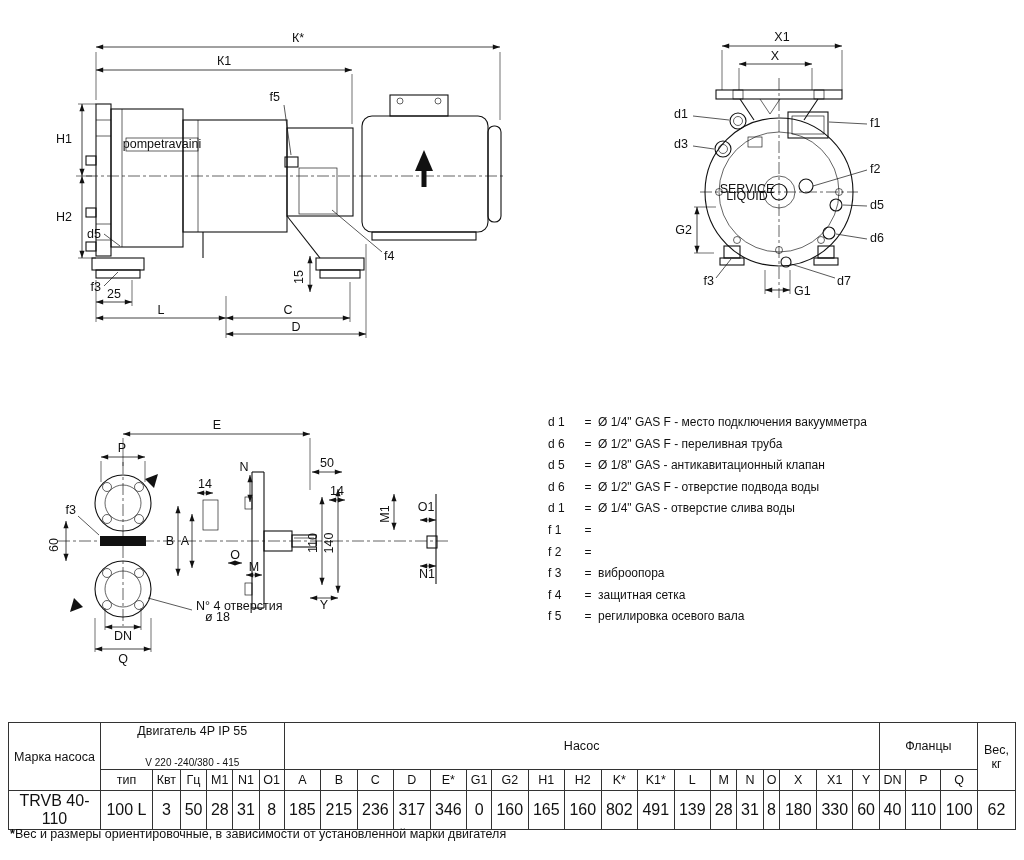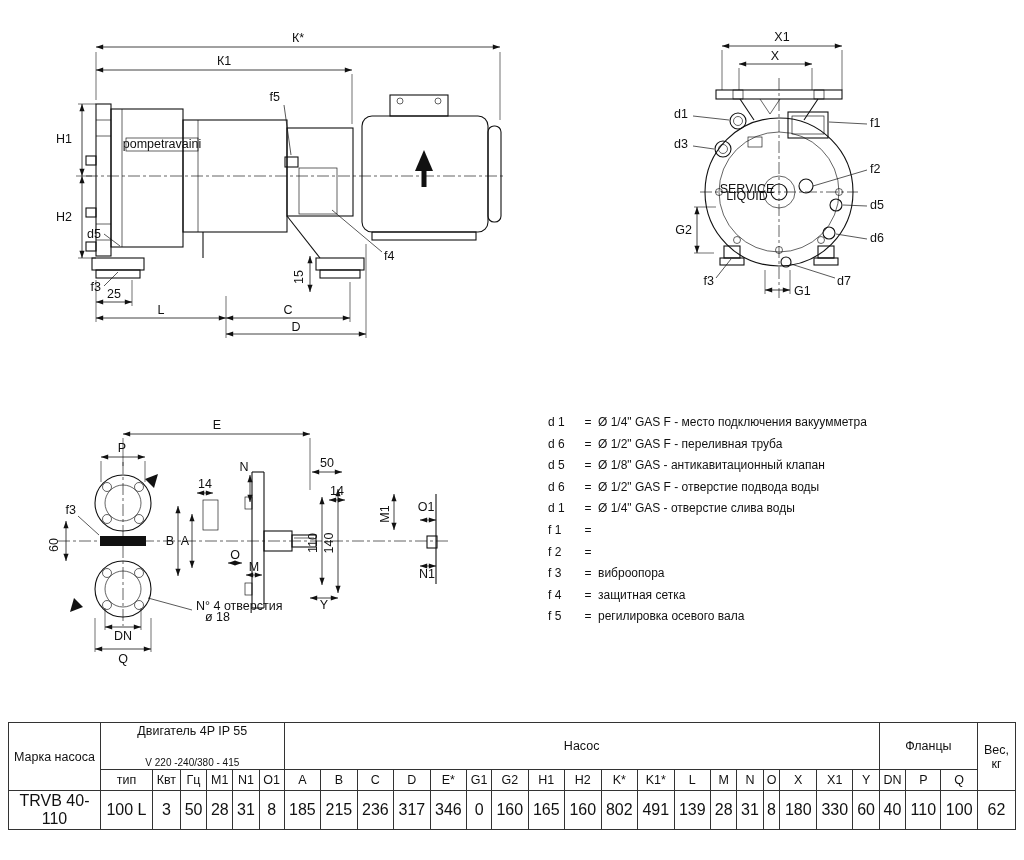--- a/index.html
+++ b/index.html
@@ -431,14 +431,17 @@
             <td>60</td>
             <td>40</td>
             <td>110</td>
             <td>100</td>
             <td>62</td>
           </tr>
       </tbody>
     </table>
   </div>
 
+  <div class="footnote">
+    <b>*</b><span>Вес и размеры ориентировочные, в зависимости от установленной марки двигателя</span>
+  </div>
 
 </div>
 
 </body></html>

